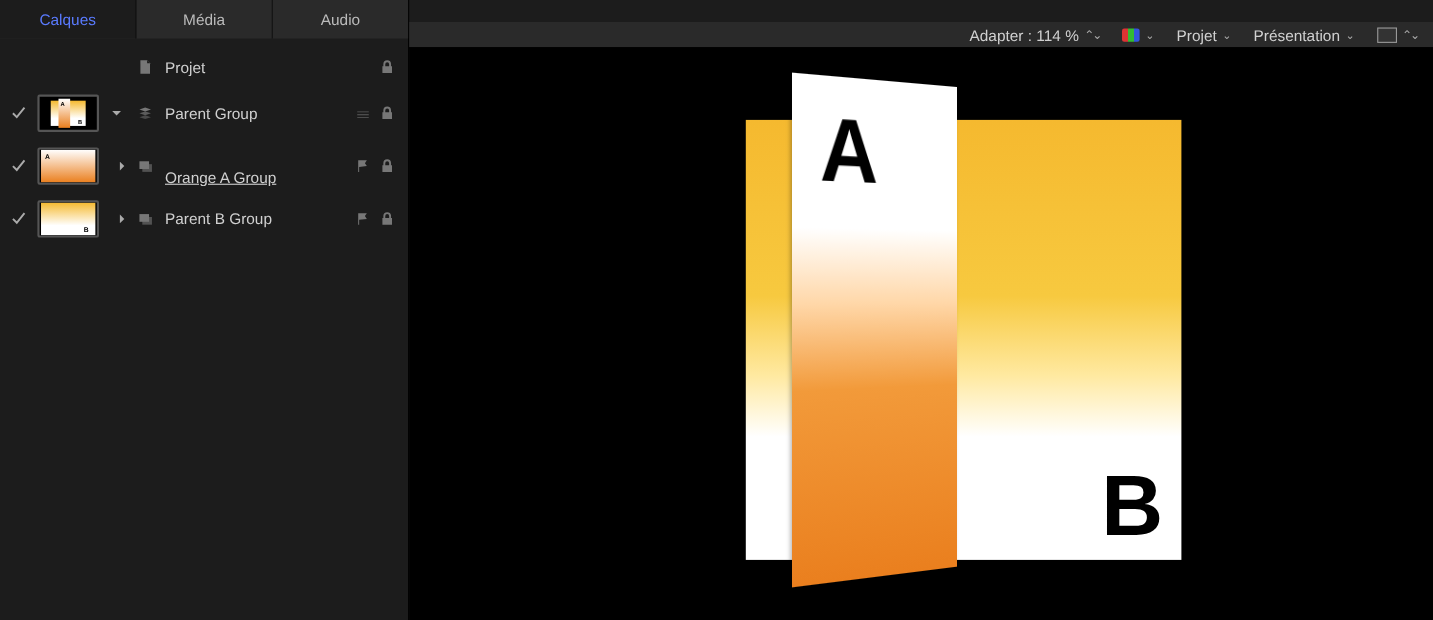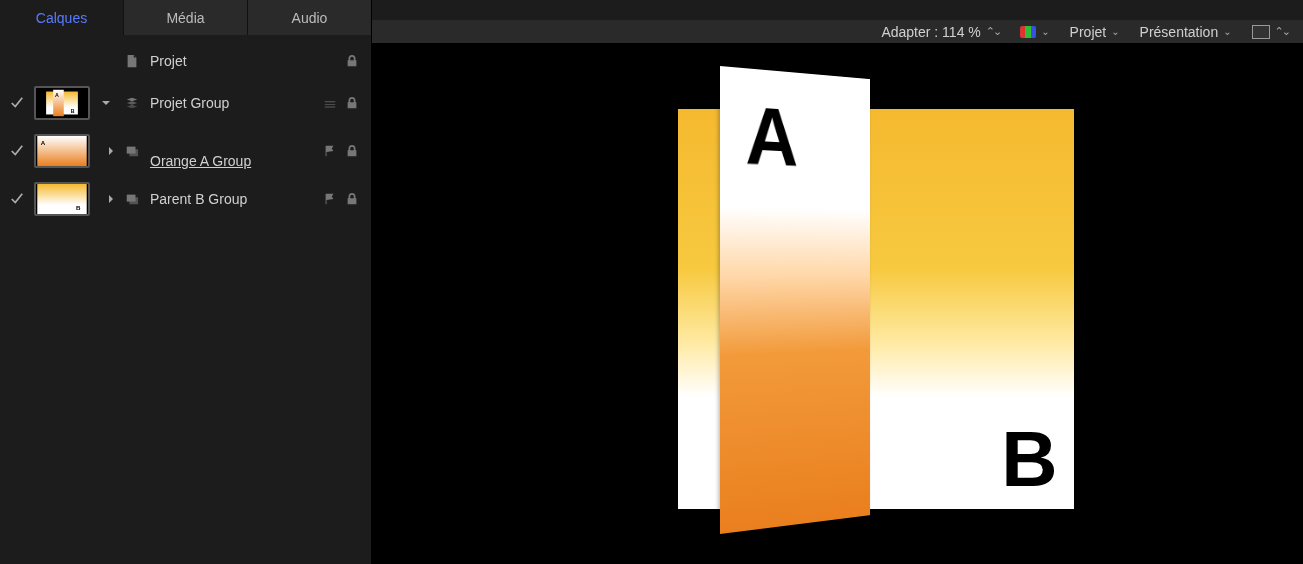--- a/index.html
+++ b/index.html
@@ -102,21 +102,21 @@
               <path fill="currentColor" d="M1 3l4 4 4-4z"></path>
             </svg>
         </span>
         <span class="icon-col">
           <svg class="mini-icon" viewBox="0 0 16 16">
               <path fill="currentColor" d="M2 4l6-2 6 2-6 2z"></path>
               <path fill="currentColor" opacity="0.7" d="M2 8l6-2 6 2-6 2z"></path>
               <path fill="currentColor" opacity="0.5" d="M2 12l6-2 6 2-6 2z"></path>
             </svg>
         </span>
-        <span class="label">Projet Group</span>
+        <span class="label">Parent Group</span>
         <span class="right-icons">
           <svg class="mini-icon" viewBox="0 0 16 16">
               <path fill="currentColor" d="M2 6h12v1H2zm0 3h12v1H2zm0 3h12v1H2z" opacity="0.7"></path>
             </svg>
           <svg class="mini-icon" viewBox="0 0 16 16">
               <path fill="currentColor" d="M4 7V5a4 4 0 018 0v2h1v7H3V7zm2 0h4V5a2 2 0 00-4 0z"></path>
             </svg>
         </span>
       </div>
 

